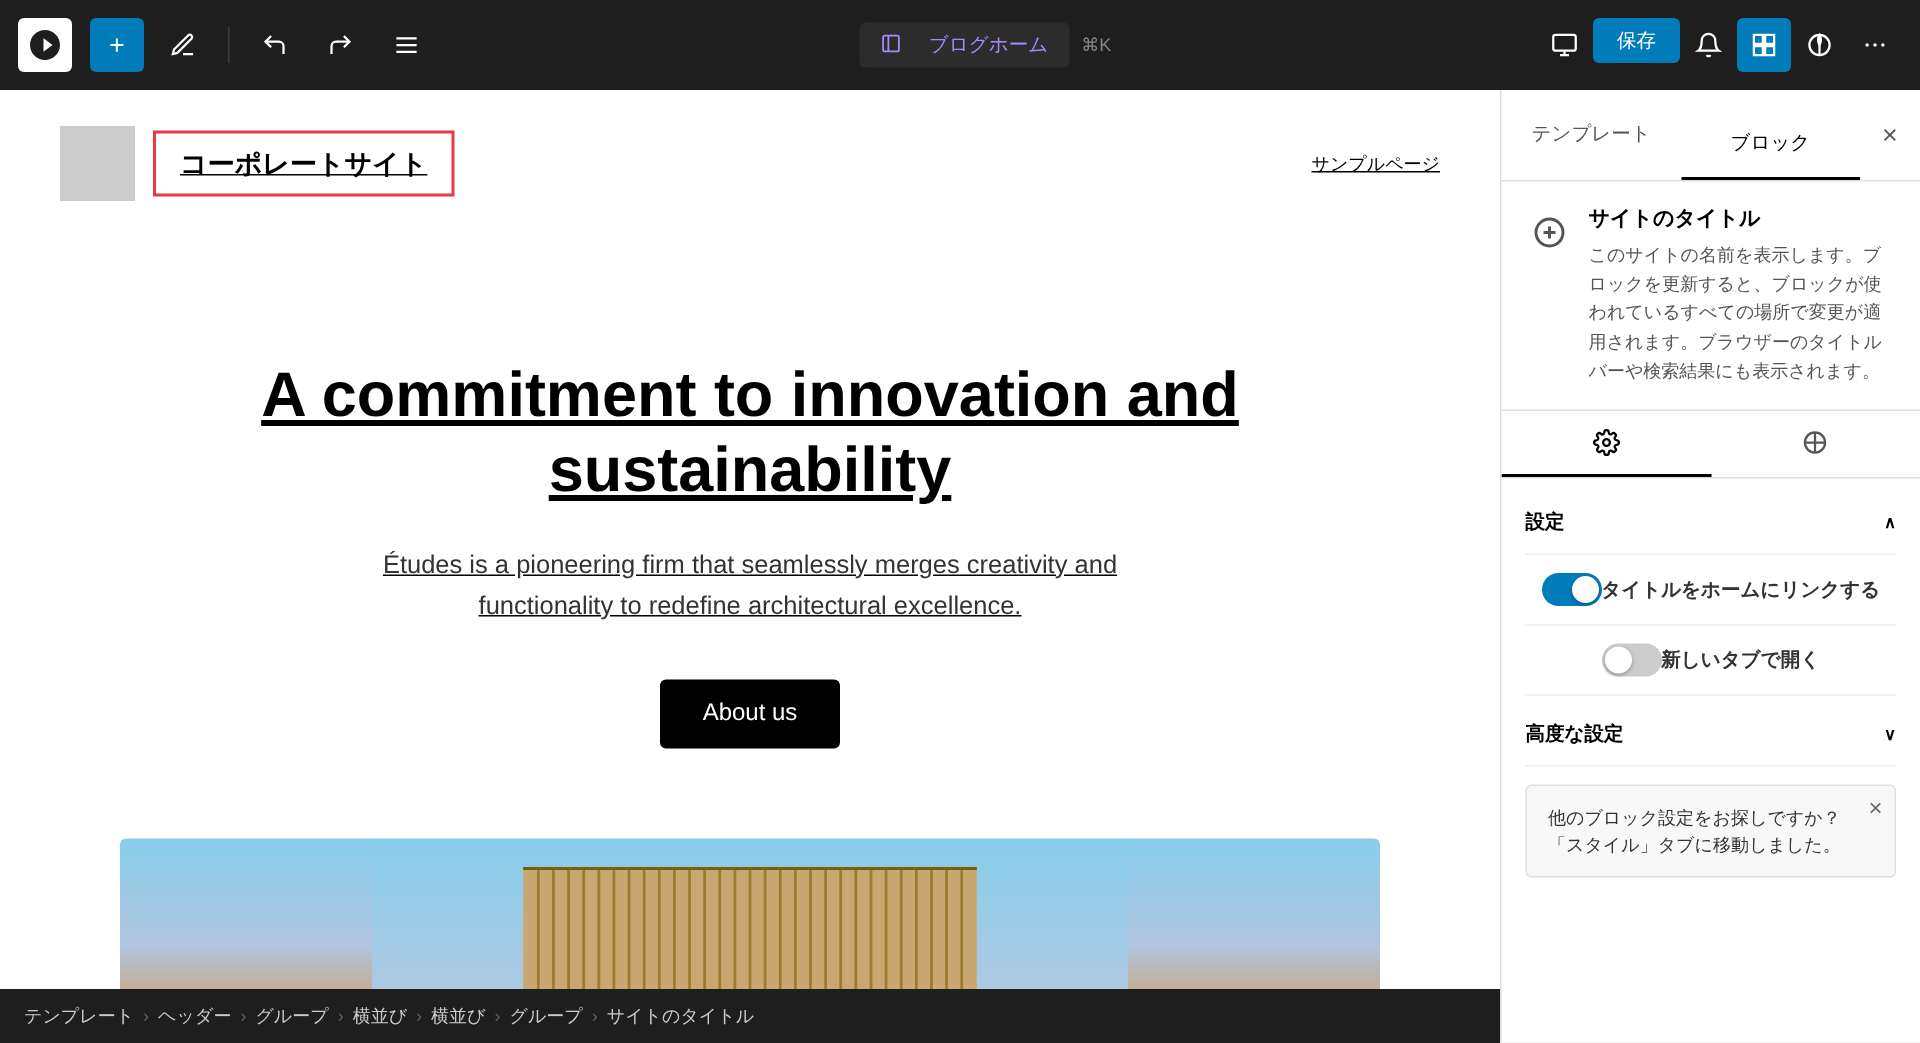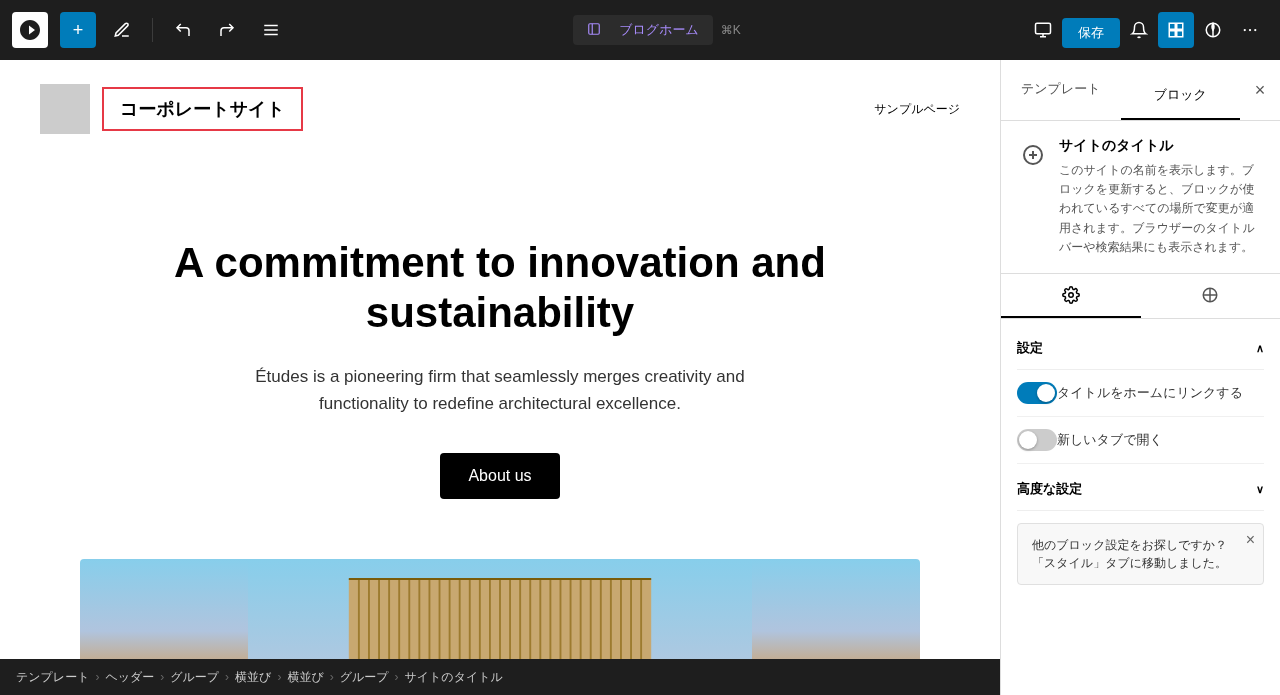--- a/index.html
+++ b/index.html
@@ -28,41 +28,41 @@
       flex: 1; display: flex; align-items: center; justify-content: center; gap: 8px;
     }
     .url-bar {
       display: flex; align-items: center; gap: 18px;
       background: #2c2c2c; border-radius: 4px; padding: 6px 14px;
       color: #fff; font-size: 13px; cursor: pointer;
     }
     .url-bar .url-icon { color: #a78bfa; font-size: 14px; }
     .url-bar .url-text { color: #a78bfa; }
     .url-shortcut { color: #888; font-size: 12px; }
-    .toolbar-right { display: flex; align-items: flex-end; gap: 1px; }
+    .toolbar-right { display: flex; align-items: flex-start; gap: 1px; }
     .save-btn {
       background: #007cba; color: #fff; border: none; border-radius: 4px;
       padding: 6px 16px; font-size: 13px; cursor: pointer; font-weight: 500;
     }
     .icon-btn {
       width: 36px; height: 36px; background: none; border: none; cursor: pointer;
       display: flex; align-items: center; justify-content: center;
       border-radius: 4px; color: #fff;
     }
     .icon-btn.active-view { background: #007cba; }
 
     
     .main-layout {
       display: flex; margin-top: 60px; height: calc(695px - 60px);
     }
 
     
     .canvas-area {
       flex: 1; background: #3b82f6; overflow-y: auto; position: relative;
-      display: flex; flex-direction: column;
+      display: flex; flex-direction: column; text-decoration: underline;
     }
     .canvas-content {
       background: #fff; margin: 0; flex: 1;
     }
 
     
     .site-header {
       display: flex; align-items: center; justify-content: space-between;
       padding: 24px 40px;
     }
@@ -159,22 +159,22 @@
     .settings-section {
       margin-top: 8px;
     }
     .settings-header {
       display: flex; align-items: center; justify-content: space-between;
       padding: 12px 0; font-size: 13px; font-weight: 600; cursor: pointer;
       border-bottom: 1px solid #eee;
       text-align: center;
     }
     .settings-row {
-      display: flex; align-items: center; justify-content: flex-start;
-      padding: 12px 0; border-bottom: 1px solid #f0f0f0;
+      display: flex; align-items: center; justify-content: center;
+      padding: 12px 0; border-bottom: 1px solid #f0f0f0; font-weight: bold;
     }
     .settings-label { font-size: 13px; color: #333; }
 
     
     .toggle {
       width: 40px; height: 22px; border-radius: 11px; position: relative; cursor: pointer;
       transition: background 0.2s;
     }
     .toggle.on { background: #007cba; }
     .toggle.off { background: #ccc; }

